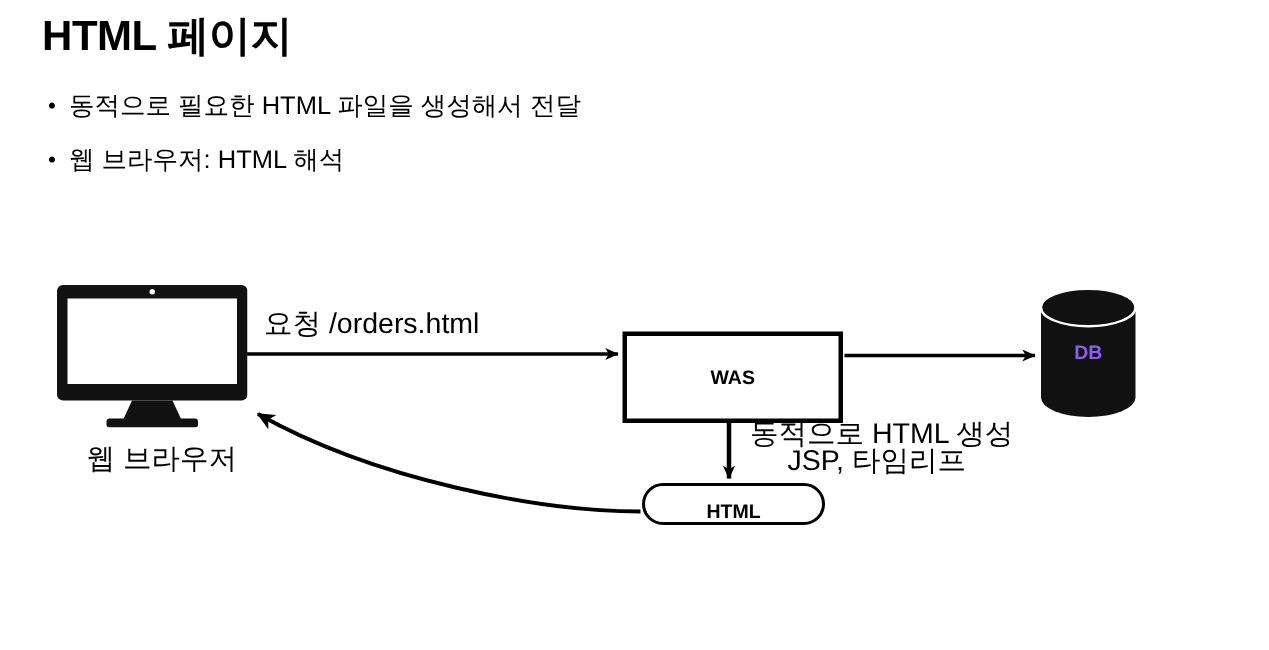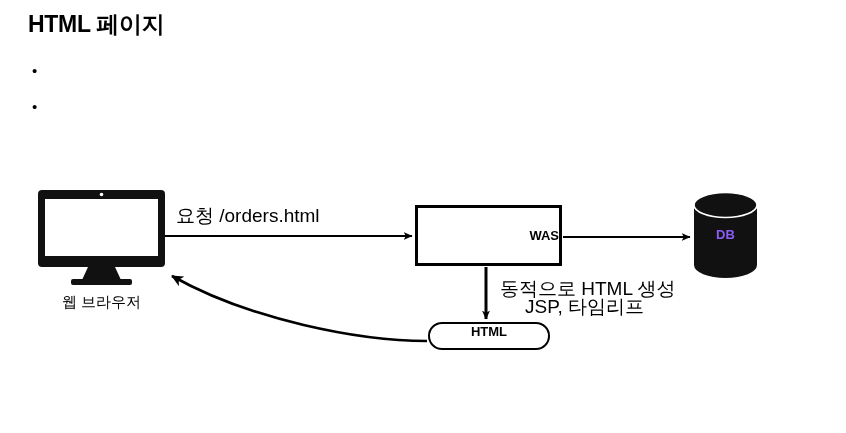--- a/index.html
+++ b/index.html
@@ -14,21 +14,21 @@
     overflow: hidden;
     font-family: "Liberation Sans", "DejaVu Sans", sans-serif;
     color: #000000;
   }
 
   
   .slide-title {
     position: absolute;
     left: 28px;
     top: 4px;
-    font-size: 23px;
+    font-size: 28px;
     font-weight: bold;
     letter-spacing: -0.3px;
     line-height: 40px;
     white-space: nowrap;
   }
   .bullet-list {
     position: absolute;
     left: 28px;
     top: 60px;
     width: 700px;
@@ -73,54 +73,54 @@
     white-space: nowrap;
     text-align: center;
   }
   .edge-label {
     position: absolute;
     font-size: 19px;
     white-space: nowrap;
   }
   .caption-label {
     position: absolute;
-    font-size: 15px;
-    white-space: nowrap;
-    text-align: center;
+    font-size: 19px;
+    white-space: nowrap;
+    text-align: right;
   }
 
   
   .was-box {
     position: absolute;
     left: 415px;
-    top: 205px;
+    top: 221px;
     width: 147px;
     height: 61px;
     border: 3px solid #000;
     background: #fff;
     box-sizing: border-box;
     display: flex;
     align-items: center;
-    justify-content: flex-end;
+    justify-content: center;
   }
   .was-box .node-label { position: static; }
 
   
   .html-box {
     position: absolute;
     left: 428px;
     top: 322px;
     width: 122px;
     height: 28px;
     border: 2px solid #000;
     border-radius: 14px;
     background: #fff;
     box-sizing: border-box;
     display: flex;
-    align-items: flex-start;
+    align-items: flex-end;
     justify-content: center;
   }
   .html-box .node-label { position: static; }
 
   
   .db-cyl {
     position: absolute;
     left: 693px;
     top: 192px;
     width: 65px;
@@ -147,23 +147,25 @@
   }
 </style>
 </head>
 <body>
 
 <div class="slide-title">HTML 페이지</div>
 
 <div class="bullet-list">
   <div class="bullet-row">
     <span class="bullet-dot">•</span>
+    <span class="bullet-text">동적으로 필요한 HTML 파일을 생성해서 전달</span>
   </div>
   <div class="bullet-row">
     <span class="bullet-dot">•</span>
+    <span class="bullet-text">웹 브라우저: HTML 해석</span>
   </div>
 </div>
 
 <div class="diagram">
 
   <svg width="846" height="433" viewBox="0 0 846 433" style="position:absolute;left:0;top:0;">
     <defs>
       <marker id="arrowhead" markerWidth="9" markerHeight="8" refX="8.5" refY="4" orient="auto" markerUnits="userSpaceOnUse">
         <path d="M0,0 L9,4 L0,8 L2.4,4 Z" fill="#000"></path>
       </marker>

